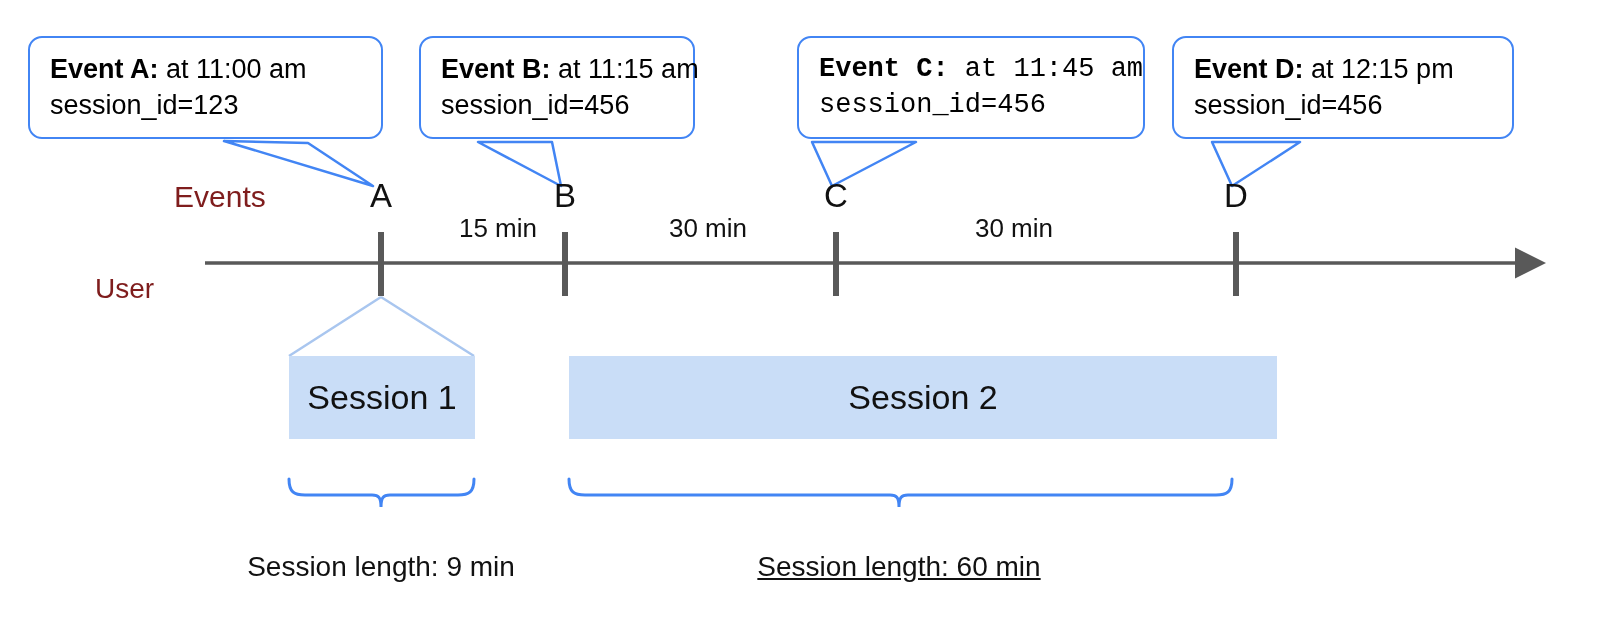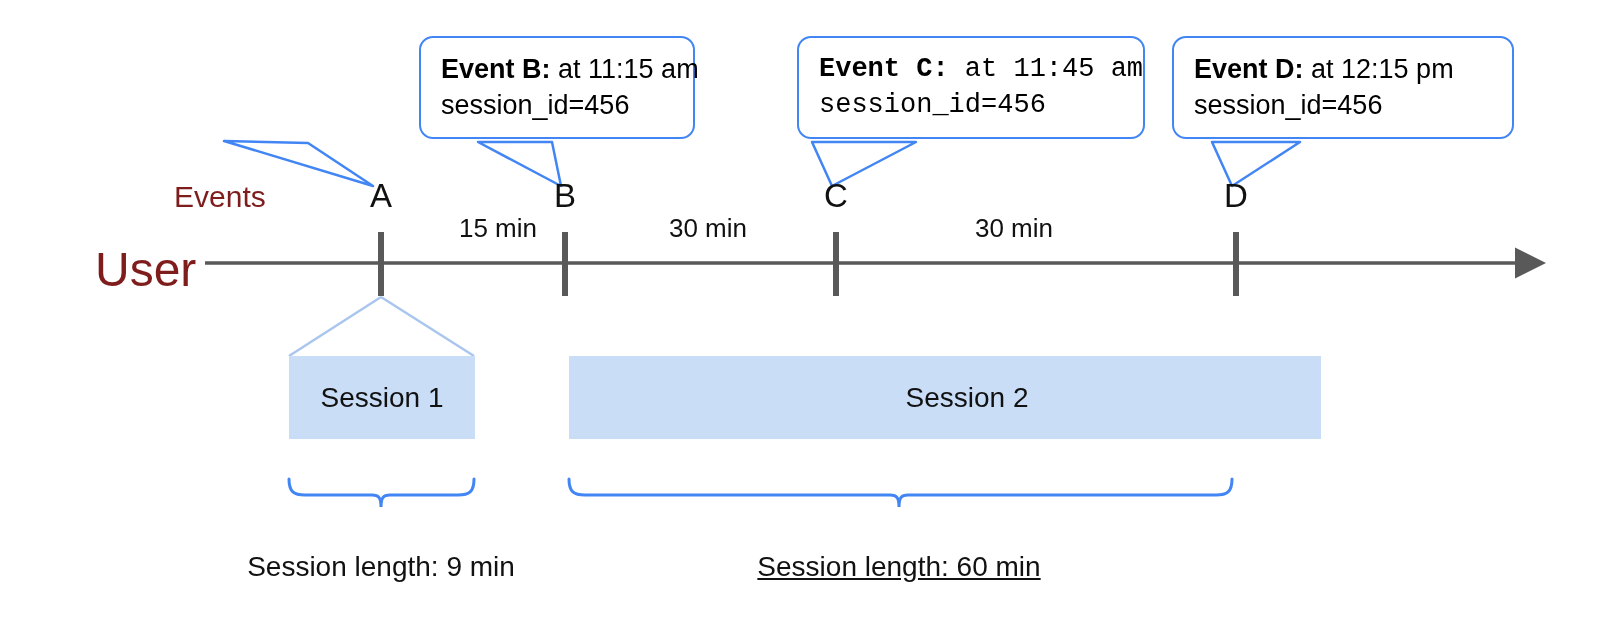--- a/index.html
+++ b/index.html
@@ -51,21 +51,22 @@
 
   
   .axis-label {
     position: absolute;
     font-size: 30px;
     color: #7f1d1d;
     white-space: nowrap;
     z-index: 2;
   }
   .axis-label.big {
-    font-size: 48px;
+    font-size: 28px;
+    margin-top: 31px;
   }
   .tick-letter {
     position: absolute;
     font-size: 33px;
     color: #111111;
     text-align: center;
     transform: translateX(-50%);
     z-index: 2;
   }
   .gap-label {
@@ -78,21 +79,21 @@
     z-index: 2;
   }
 
   
   .session-bar {
     position: absolute;
     background: #c9ddf7;
     display: flex;
     align-items: center;
     justify-content: center;
-    font-size: 28px;
+    font-size: 34px;
     color: #111111;
     z-index: 2;
   }
 
   
   .brace-caption {
     position: absolute;
     font-size: 28px;
     color: #111111;
     text-align: center;
@@ -132,20 +133,24 @@
              L 372,495 C 379,495 381,498 381,507
              C 381,498 383,495 390,495
              L 458,495 C 469,495 474,492 474,479" fill="none" stroke="#4285f4" stroke-width="3" stroke-linecap="round"></path>
 
     <path d="M 569,479 C 569,492 574,495 585,495
              L 890,495 C 897,495 899,498 899,507
              C 899,498 901,495 908,495
              L 1216,495 C 1227,495 1232,492 1232,479" fill="none" stroke="#4285f4" stroke-width="3" stroke-linecap="round"></path>
   </svg>
 
+  <div class="callout" style="left:28px; top:36px; width:355px;">
+    <span class="ev-label">Event A:</span><span> at 11:00 am</span>
+    <span class="ev-line2">session_id=123</span>
+  </div>
 
   <div class="callout" style="left:419px; top:36px; width:276px;">
     <span class="ev-label">Event B:</span><span> at 11:15 am</span>
     <span class="ev-line2">session_id=456</span>
   </div>
 
   <div class="callout" style="left:797px; top:36px; width:348px;font-family:Liberation Mono, monospace;">
     <span class="ev-label">Event C:</span><span> at 11:45 am</span>
     <span class="ev-line2">session_id=456</span>
   </div>
@@ -163,20 +168,20 @@
   <div class="tick-letter" style="left:836px; top:177px;">C</div>
   <div class="tick-letter" style="left:1236px; top:177px;">D</div>
 
   <div class="gap-label" style="left:498px; top:213px;">15 min</div>
   <div class="gap-label" style="left:708px; top:213px;">30 min</div>
   <div class="gap-label" style="left:1014px; top:213px;">30 min</div>
 
   <div class="session-bar" style="left:289px; top:356px; width:186px; height:83px;">
     <span>Session 1</span>
   </div>
-  <div class="session-bar" style="left:569px; top:356px; width:708px; height:83px;padding-left:44px;">
+  <div class="session-bar" style="left:569px; top:356px; width:708px; height:83px;">
     <span>Session 2</span>
   </div>
 
   <div class="brace-caption" style="left:381px; top:551px;">Session length: 9 min</div>
   <div class="brace-caption" style="left:899px; top:551px;text-decoration:underline;">Session length: 60 min</div>
 
 </div>
 
 </body></html>

